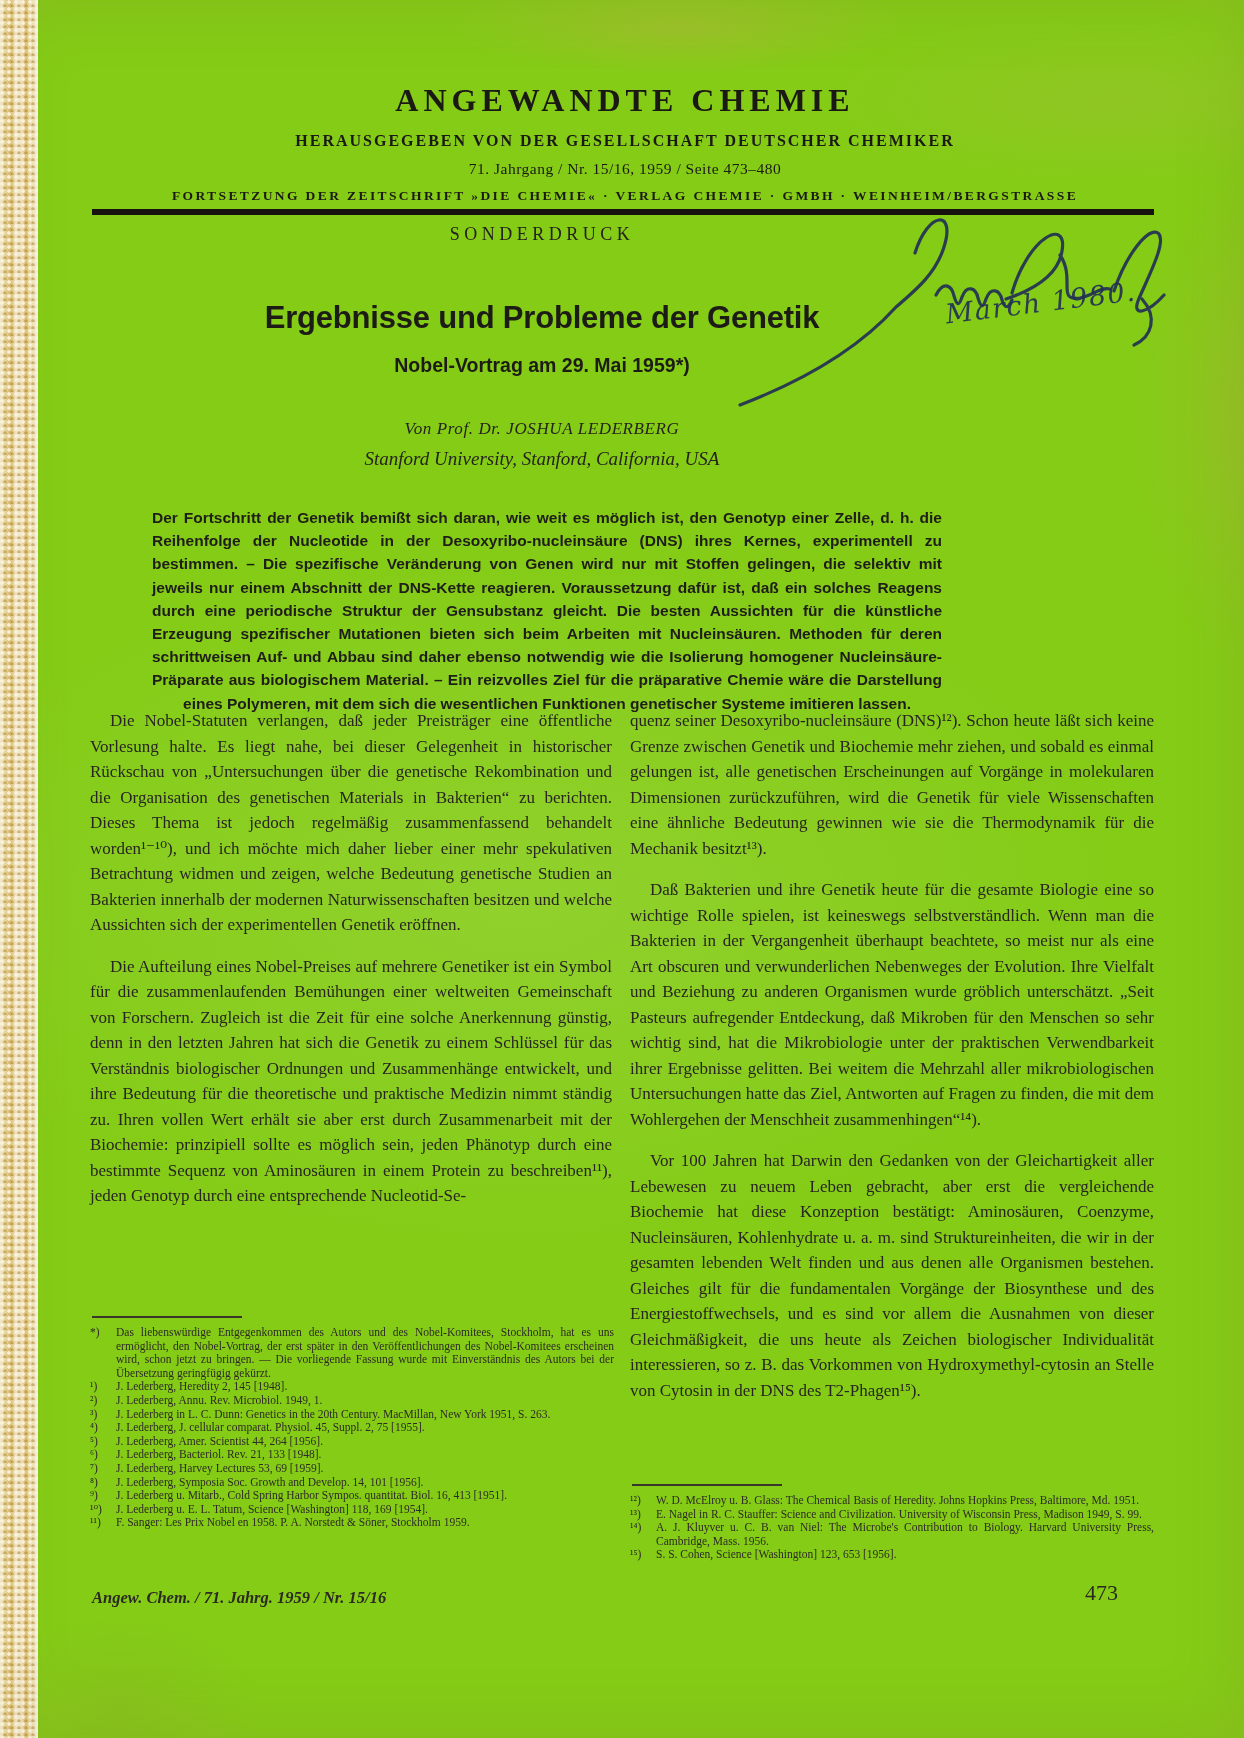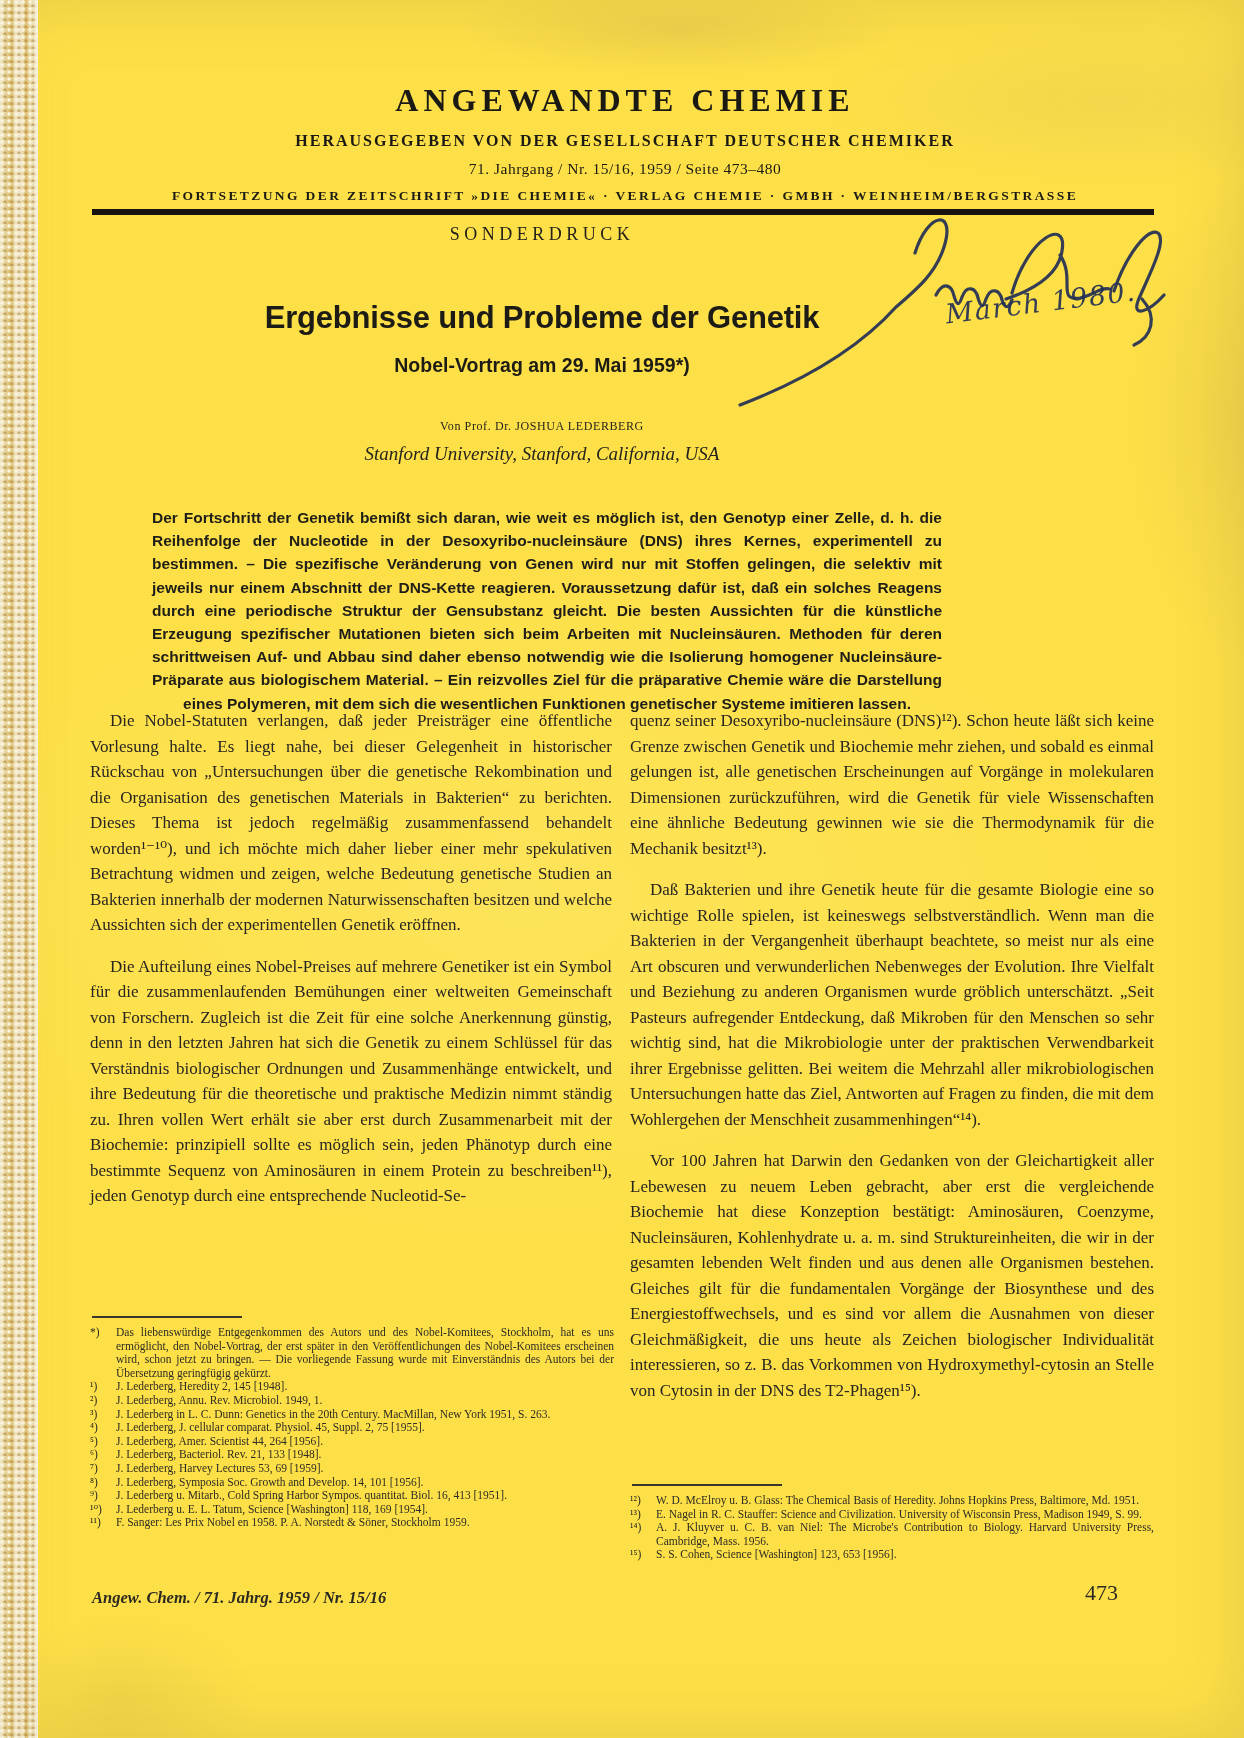--- a/index.html
+++ b/index.html
@@ -1,18 +1,18 @@
 <!DOCTYPE html>
 <html><head>
 <meta charset="utf-8">
 <style>
   html,body{margin:0;padding:0;background:#555;}
   .page{
     position:relative;width:1244px;height:1738px;margin:0 auto;
-    background:#fde047;overflow:hidden;
+    background:#84cc16;overflow:hidden;
     font-family:"Liberation Serif","DejaVu Serif",serif;color:#262420;
     box-shadow:inset 0 0 70px rgba(140,110,60,.20);
   }
   
   .edge-strip{
     position:absolute;left:0;top:0;bottom:0;width:38px;
     background-color:#e4d092;
     background-image:
       radial-gradient(circle at 2px 2px, rgba(250,244,222,.95) 1.4px, rgba(250,244,222,0) 2.2px),
       radial-gradient(circle at 5px 6px, rgba(170,122,40,.50) 1.3px, rgba(170,122,40,0) 2px),
@@ -42,21 +42,21 @@
   .signature-wrap svg{position:absolute;left:0;top:0;}
   .signature-date{
     position:absolute;left:255px;top:92px;transform:rotate(-7deg);
     font-family:"DejaVu Serif",serif;font-style:italic;font-size:27px;
     color:#233055;letter-spacing:1.5px;white-space:nowrap;opacity:.92;
   }
   
   .title-block{position:absolute;left:92px;top:300px;width:900px;text-align:center;color:#1d1b16;}
   .article-title{font-family:"Liberation Sans","DejaVu Sans",sans-serif;font-weight:bold;font-size:31px;letter-spacing:-.2px;}
   .article-subtitle{margin-top:18px;font-family:"Liberation Sans","DejaVu Sans",sans-serif;font-weight:bold;font-size:19.5px;}
-  .author-line{margin-top:42px;font-size:12px;letter-spacing:.6px;color:#26231d;}
+  .author-line{margin-top:42px;font-style:italic;font-size:17px;letter-spacing:.6px;color:#26231d;}
   .affiliation-line{margin-top:9px;font-style:italic;font-size:19px;color:#26231d;}
   
   .abstract{
     position:absolute;left:152px;top:506px;width:790px;
     font-family:"Liberation Sans","DejaVu Sans",sans-serif;font-weight:bold;
     font-size:15.5px;line-height:23.2px;color:#1f1d18;
     text-align:justify;text-align-last:center;-moz-text-align-last:center;
   }
   
   .col{position:absolute;top:692px;font-size:17px;line-height:25.5px;text-align:justify;color:#282521;}

